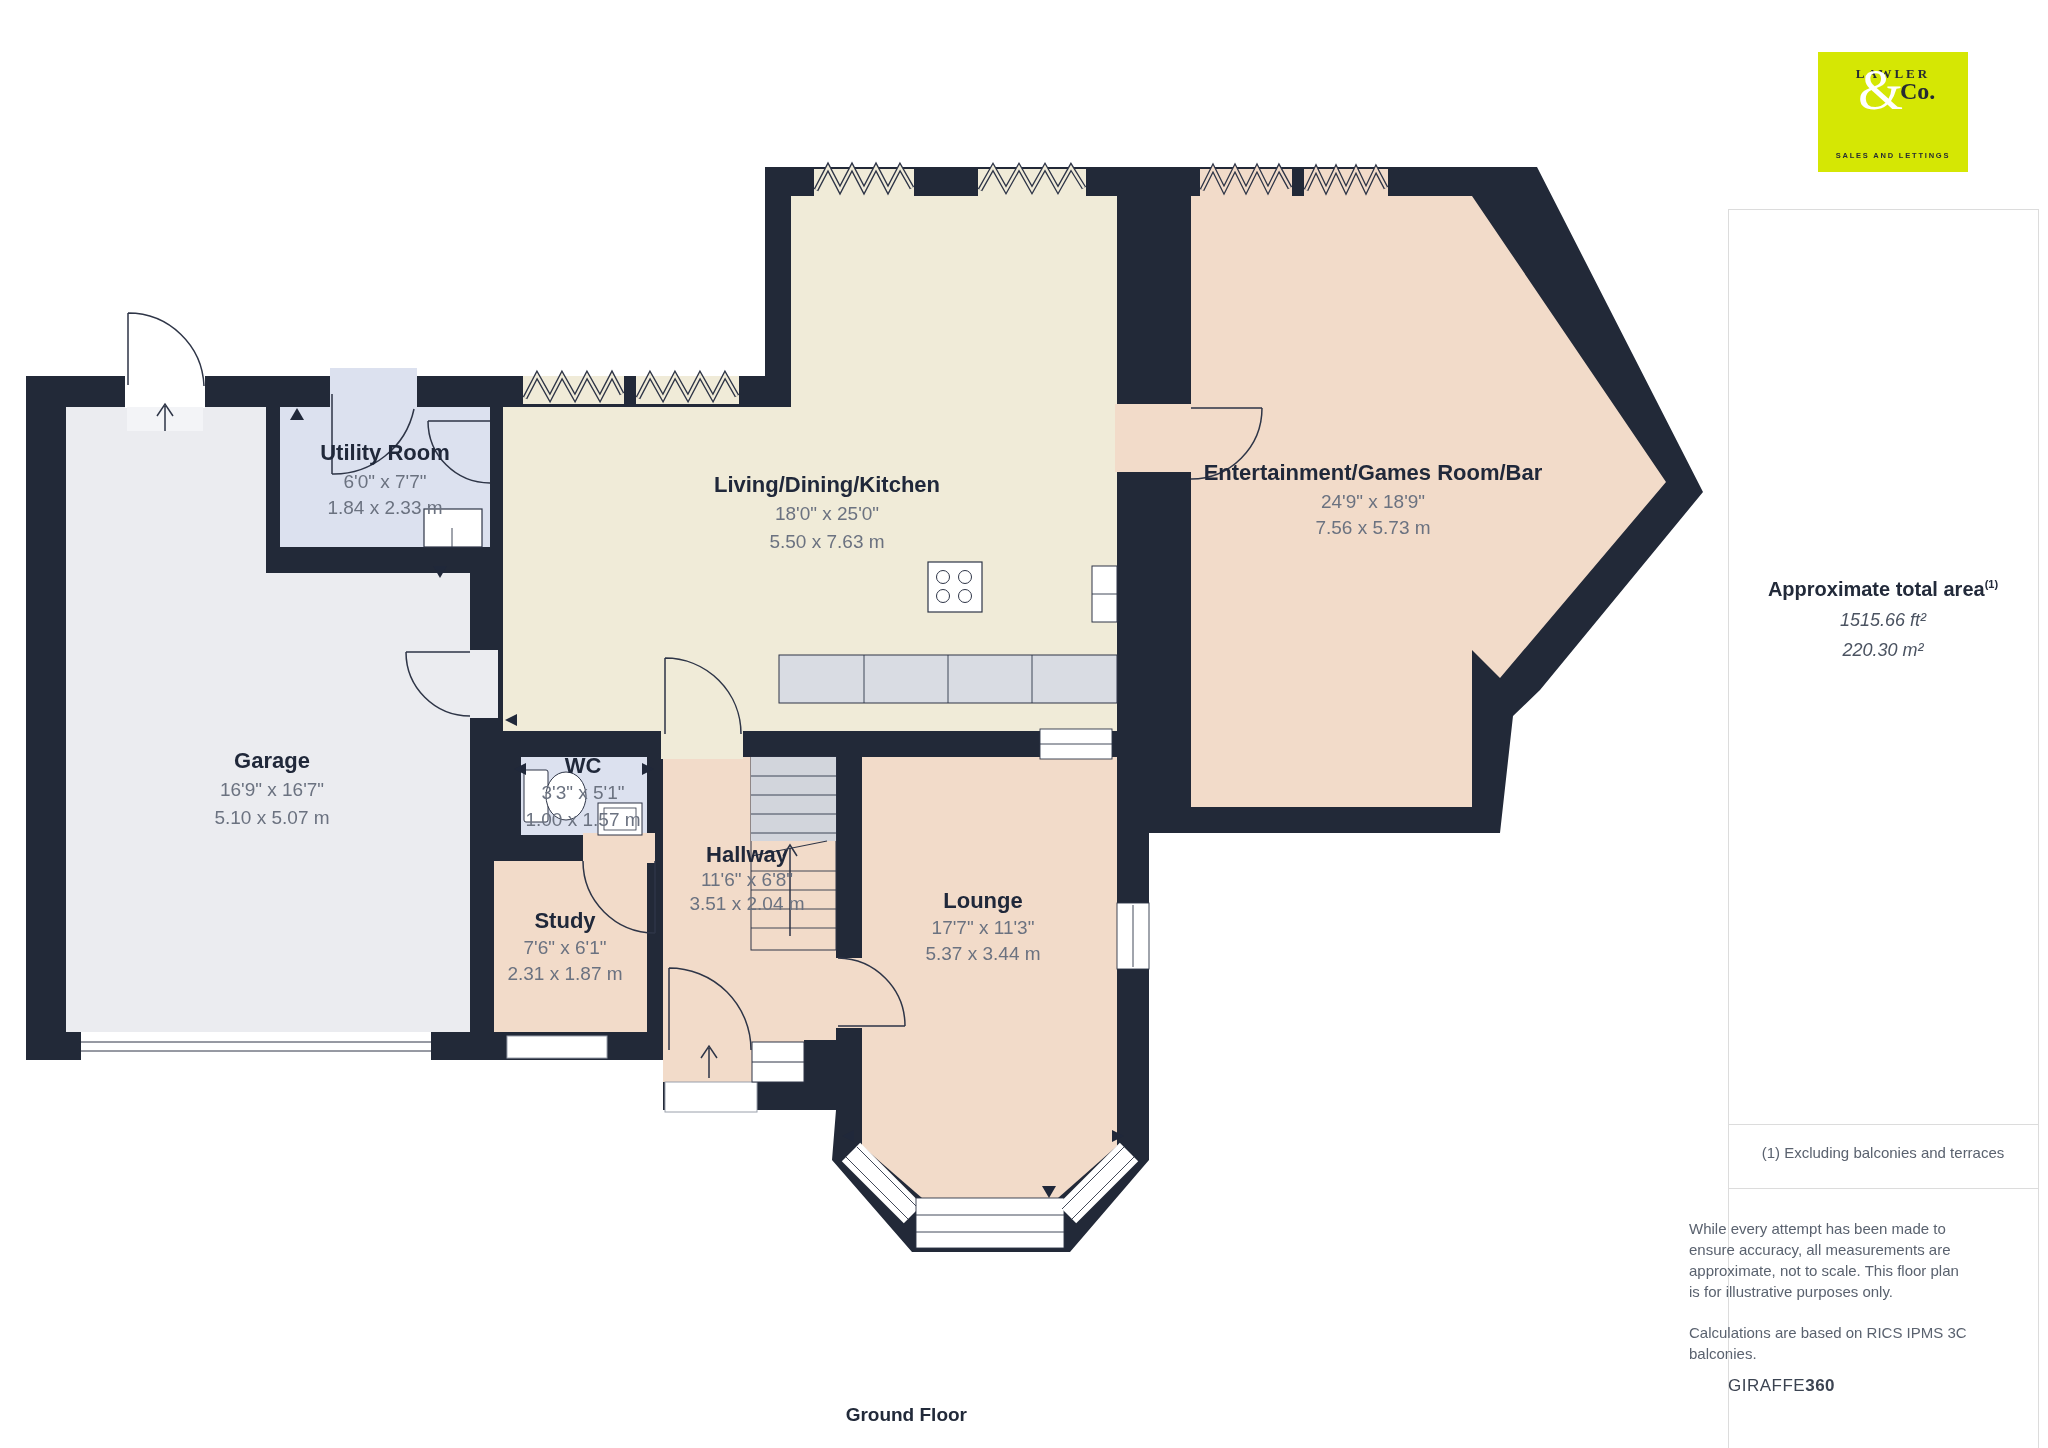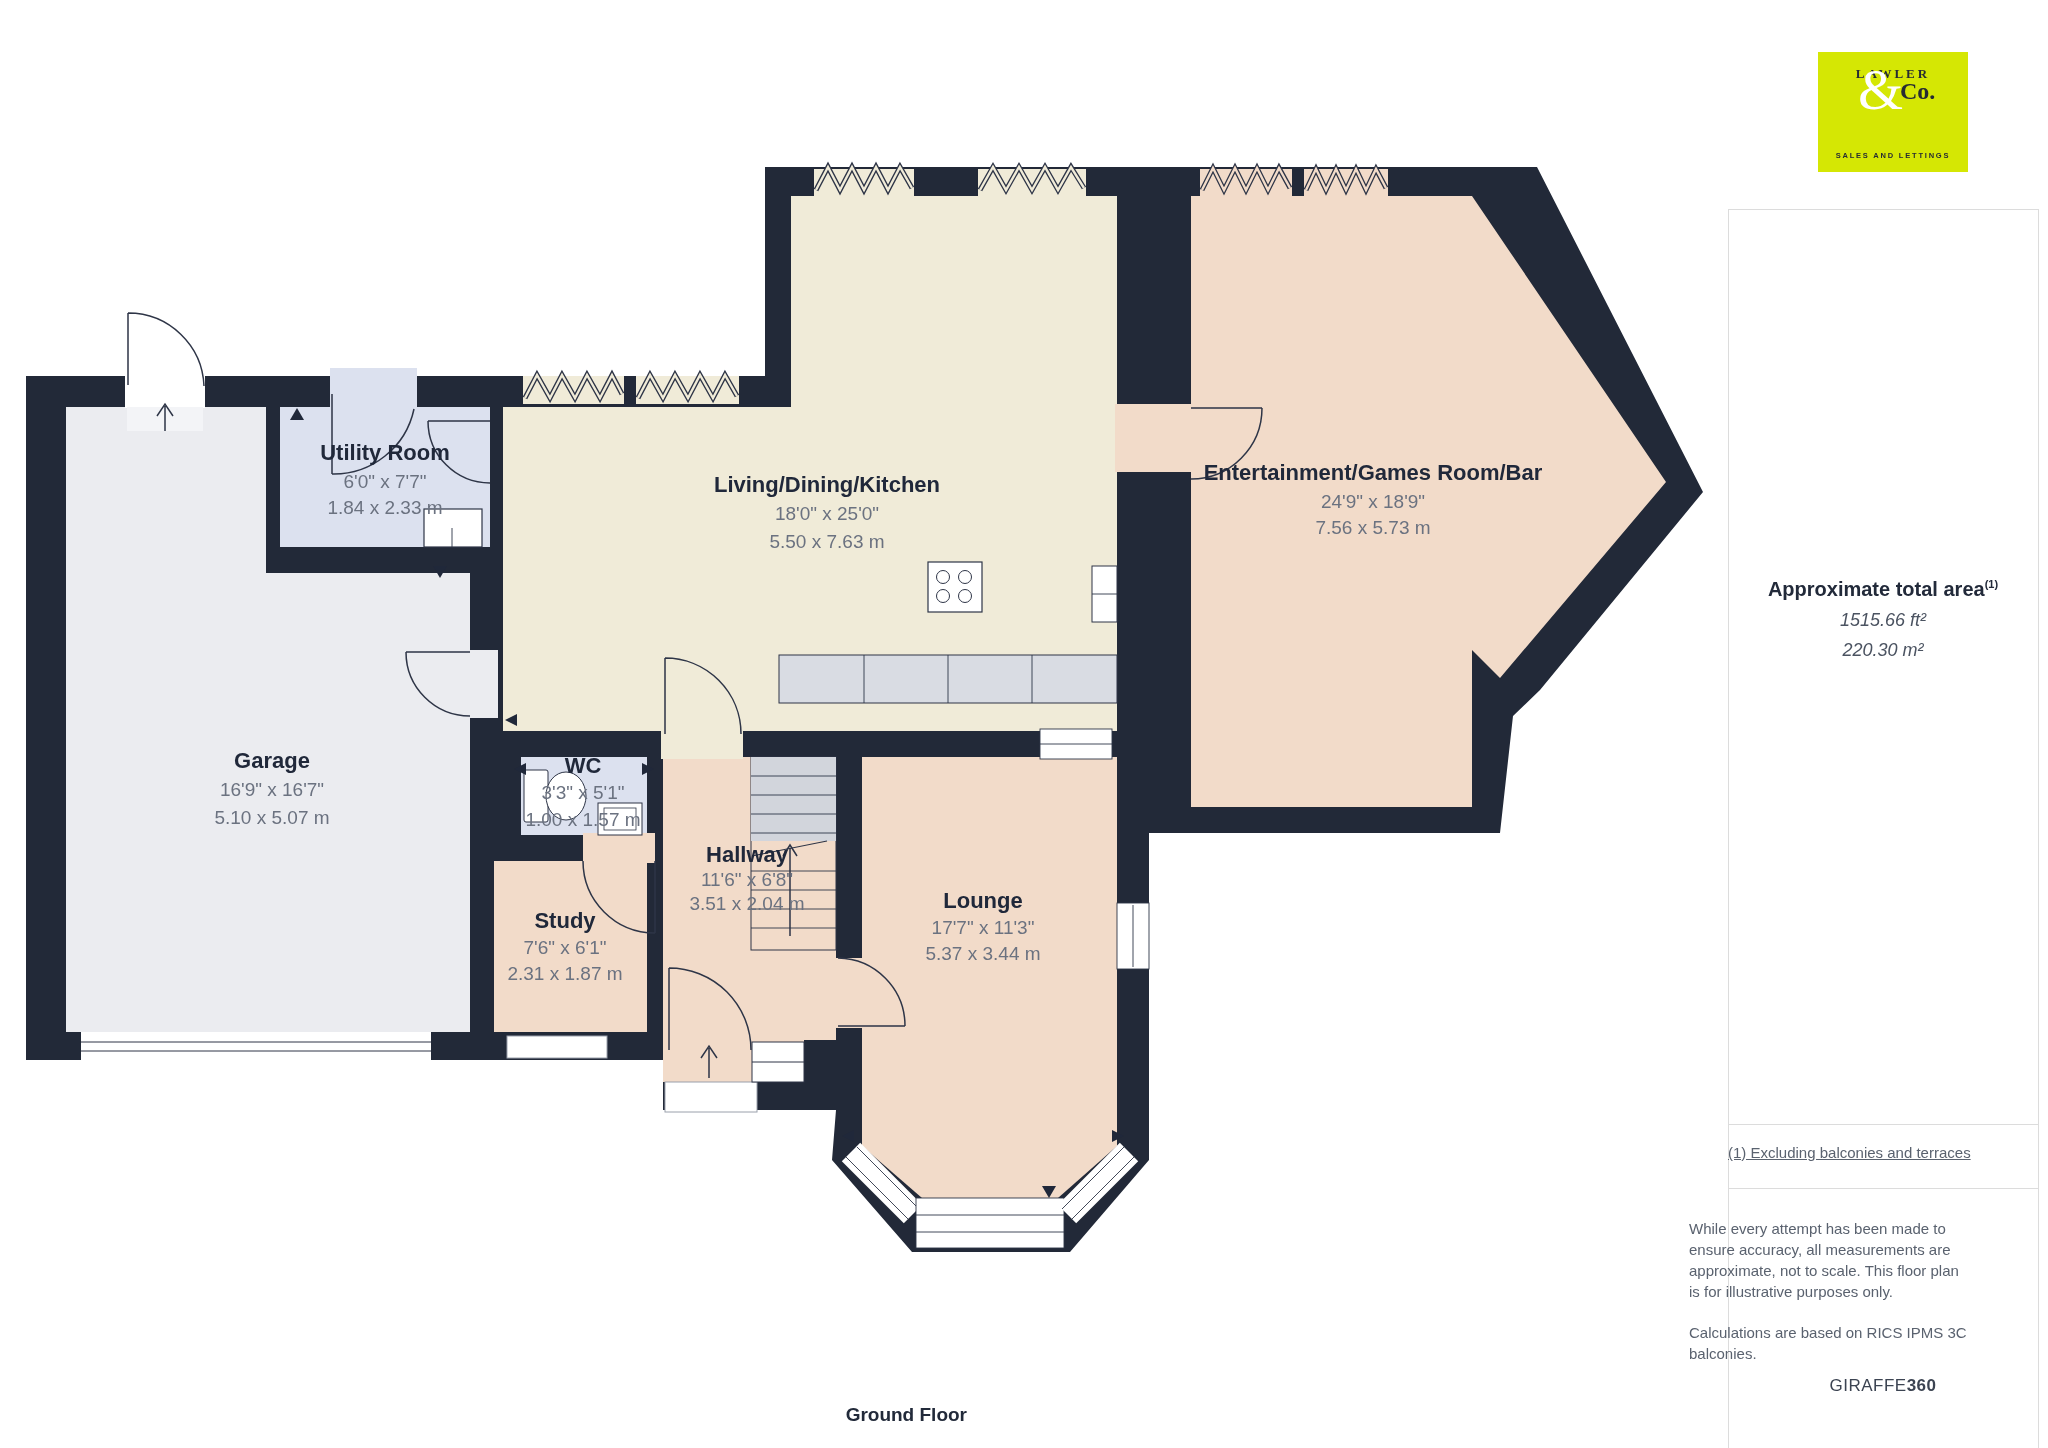--- a/index.html
+++ b/index.html
@@ -9,23 +9,23 @@
   text.rn{font-family:"Liberation Sans",sans-serif;font-weight:bold;font-size:22px;fill:#20283a;text-anchor:middle;}
   text.rd{font-family:"Liberation Sans",sans-serif;font-size:19px;fill:#6b7280;text-anchor:middle;}
   .wl{stroke:#2e3547;stroke-width:1.5;fill:none;}
   .thin{stroke:#2e3547;stroke-width:0.9;fill:none;}
   
   .sb-line{position:absolute;background:#dcdcdc;}
   .area-block{position:absolute;left:1728px;top:578px;width:310px;text-align:center;}
   .area-title{font-weight:bold;font-size:20px;color:#222a3a;}
   .area-title sup{font-size:11px;}
   .area-val{font-size:18px;color:#4b5361;margin-top:9px;font-style:italic;}
-  .footnote{position:absolute;left:1728px;top:1144px;width:310px;font-size:15px;color:#5a626f;text-decoration:underline;}
+  .footnote{position:absolute;left:1728px;top:1144px;width:310px;text-align:center;font-size:15px;color:#5a626f;}
   .disc{position:absolute;left:1645px;width:280px;text-align:left;font-size:15px;line-height:21px;color:#5a626f;margin-left:44px;}
-  .brand{position:absolute;left:1728px;top:1376px;width:310px;text-align:center;font-size:17px;color:#3c4452;letter-spacing:0.5px;}
+  .brand{position:absolute;left:1728px;top:1376px;width:310px;text-align:left;font-size:17px;color:#3c4452;letter-spacing:0.5px;}
   .brand b{font-weight:bold;}
   .floor-label{position:absolute;left:767px;top:1404px;width:200px;text-align:right;font-weight:bold;font-size:19px;color:#222a3a;}
   
   .logo{position:absolute;left:1818px;top:52px;width:150px;height:120px;background:#d5e704;}
   .logo .l1{position:absolute;top:14px;width:100%;text-align:center;font-family:"Liberation Serif",serif;font-weight:bold;font-size:13px;letter-spacing:3px;color:#262b33;}
   .logo .amp{position:absolute;top:4px;left:40px;font-family:"Liberation Serif",serif;font-size:58px;color:#ffffff;}
   .logo .co{position:absolute;top:26px;left:82px;font-family:"Liberation Serif",serif;font-weight:bold;font-size:24px;color:#262b33;}
   .logo .tag{position:absolute;bottom:12px;width:100%;text-align:center;font-size:7.5px;letter-spacing:1.8px;color:#262b33;font-weight:bold;}
 </style>
 </head>

